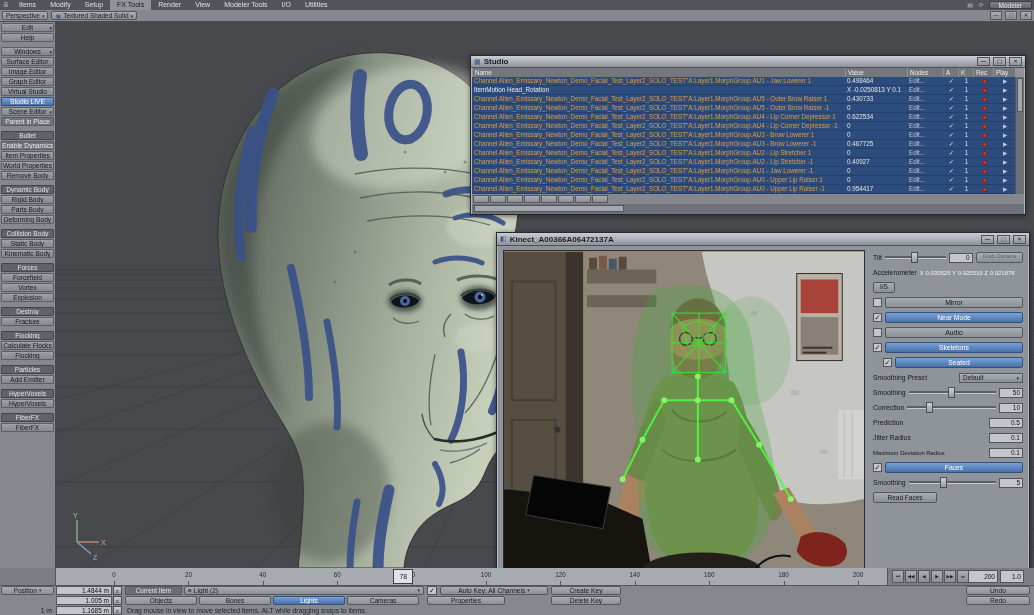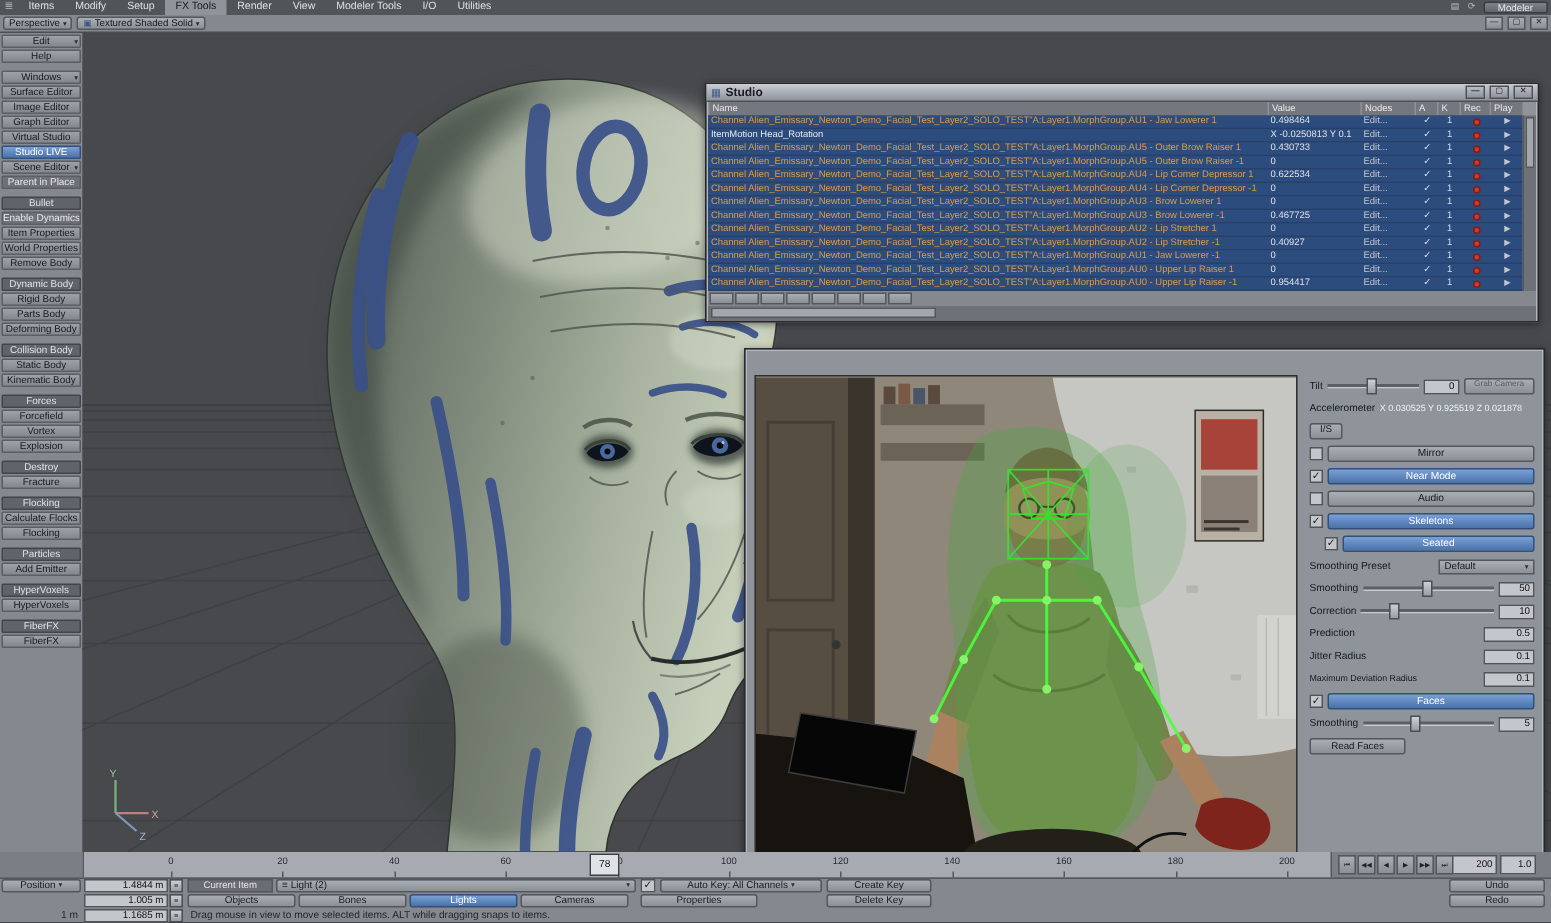--- a/index.html
+++ b/index.html
@@ -514,20 +514,28 @@
       <span class="st-tool"></span>
       <span class="st-tool"></span>
       <span class="st-tool"></span>
     </div>
     <div id="st-hscroll">
         <div id="st-hthumb"></div>
       </div>
   </div>
 
   <div id="kinect-win" class="win">
+    <div class="win-title">
+      <span class="win-ic">◧</span>
+      <span>Kinect_A00366A06472137A</span>
+      <span class="flex"></span>
+      <span class="win-btn">—</span>
+      <span class="win-btn">▢</span>
+      <span class="win-btn">✕</span>
+    </div>
 
     <div id="kn-video">
       <svg width="360" height="324" viewBox="0 0 364 326">
         <rect x="0" y="0" width="364" height="326" fill="#8f887a"></rect>
         <rect x="0" y="0" width="62" height="326" fill="#574e42"></rect>
         <rect x="8" y="30" width="44" height="120" fill="none" stroke="#463e34" stroke-width="2"></rect>
         <rect x="8" y="170" width="44" height="120" fill="none" stroke="#463e34" stroke-width="2"></rect>
         <circle cx="54" cy="180" r="3" fill="#333"></circle>
         <rect x="62" y="0" width="18" height="326" fill="#3a342c"></rect>
         <rect x="84" y="18" width="70" height="14" fill="#6b6355"></rect>

